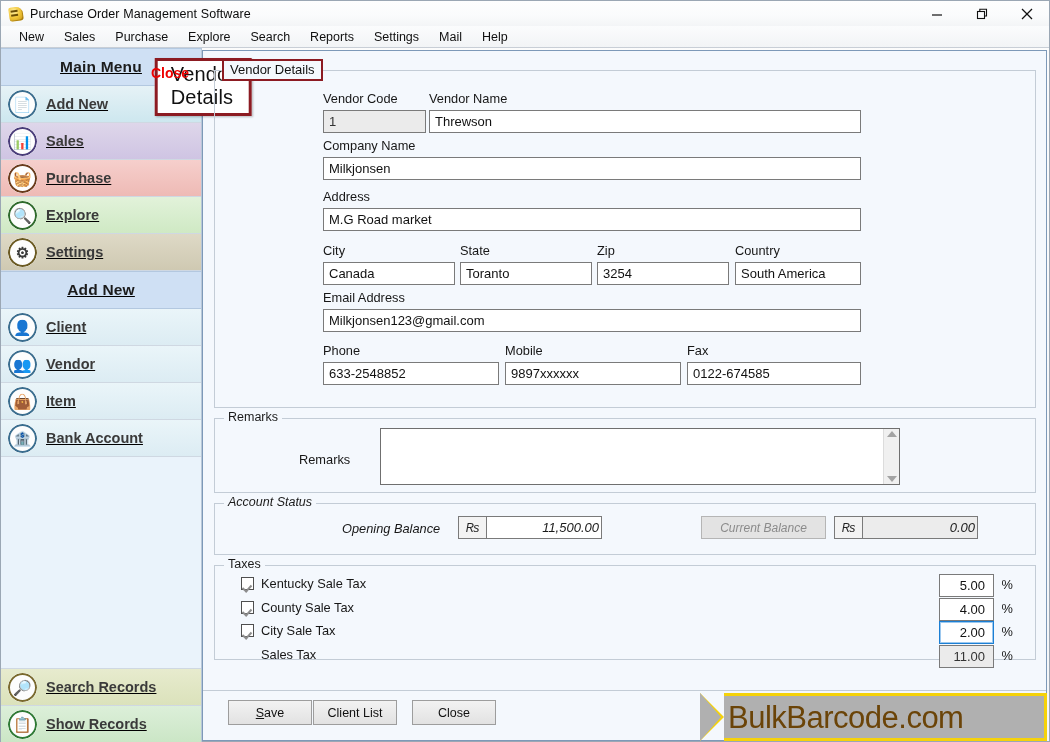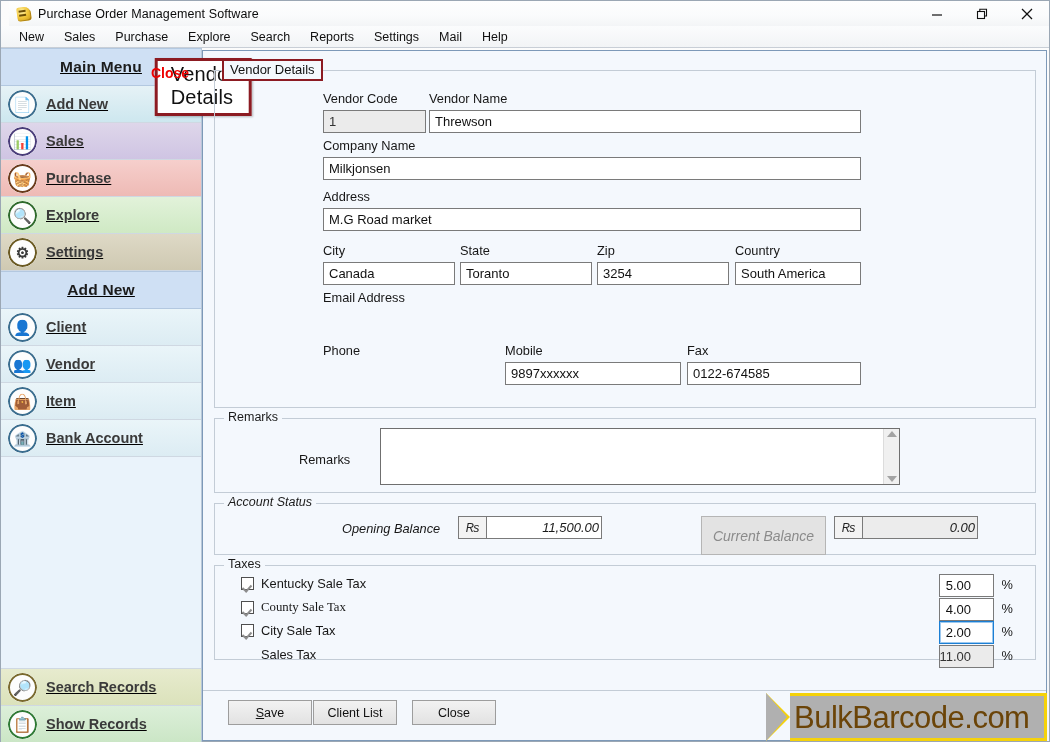--- a/index.html
+++ b/index.html
@@ -13,21 +13,21 @@
   
   #app {
     position:relative; width:1050px; height:742px;
     border:1px solid #9ba7b4;
     background:linear-gradient(to bottom,#fcfcfc 0%,#f4f6f8 100%);
   }
   
   #titlebar {
     height:25px; position:relative;
     background:linear-gradient(to bottom,#fefefe 0%,#fafbfc 60%,#f3f5f7 100%);
-    display:flex; align-items:center;margin-left:8px;
+    display:flex; align-items:center;
   }
   #app-icon {
     width:16px; height:16px; margin-left:7px; margin-right:6px;
     position:relative; flex:0 0 auto;
   }
   #app-icon .ic {
     position:absolute; left:1px; top:1px; width:14px; height:14px;
     background:radial-gradient(circle at 35% 30%,#fff2a8 0%,#f3c83c 45%,#c49312 100%);
     border-radius:2px 7px 3px 3px;
     transform:rotate(-8deg);
@@ -140,21 +140,21 @@
     z-index:3;
   }
   
   .flabel { position:absolute; font-size:12.8px; color:#171717; white-space:nowrap; }
   .finput {
     position:absolute; background:#ffffff; border:1px solid #7a7a7a;
     font-size:13px; color:#111; padding:2px 4px 2px 5px;
     display:flex; align-items:center; height:23px; overflow:hidden;
   }
   .finput.ro { background:#ebebeb; color:#333; }
-  .finput.num { justify-content:flex-end; padding-right:22px; }
+  .finput.num { justify-content:flex-end; padding-right:8px; }
   .finput.focus { border:1px solid #1b7fd4; box-shadow:0 0 0 1px #9dc8ee inset; }
   
   #rm-frame { left:11px; top:367px; right:10px; height:75px; }
   #rm-label { left:84px; top:33px; }
   #rm-box {
     position:absolute; left:165px; top:9px; width:520px; height:57px;
     background:#fff; border:1px solid #6f6f6f; display:flex;
   }
   #rm-text { flex:1 1 auto; }
   #rm-scroll {
@@ -172,23 +172,23 @@
     width:28px; background:#f3f3f3; border:1px solid #7a7a7a; border-right:none;
     display:flex; align-items:center; justify-content:center;
     font-size:12px; color:#222;
   }
   .cur-val {
     border:1px solid #7a7a7a; background:#fff; display:flex; align-items:center;
     justify-content:flex-end; padding-right:2px; font-size:13px; color:#1a1a1a;
   }
   .cur-val.ro { background:#ececec; }
   .btn-flat {
-    position:absolute; height:39px; background:#e3e3e3; border:1px solid #b5b5b5;
+    position:absolute; height:23px; background:#e3e3e3; border:1px solid #b5b5b5;
     display:flex; align-items:center; justify-content:center;
-    font-size:14px; color:#8b8b8b;
+    font-size:12px; color:#8b8b8b;
   }
   
   #tx-frame { left:11px; top:514px; right:10px; height:95px; }
   .tx-row { position:absolute; left:26px; display:flex; align-items:center; gap:7px; font-size:12.8px; color:#171717; }
   .cbx {
     width:13px; height:13px; background:#fff; border:1px solid #4f4f4f; position:relative;
     flex:0 0 auto;
   }
   .cbx.checked:after{
     content:""; position:absolute; left:2px; top:5px; width:4px; height:7px;
@@ -199,21 +199,21 @@
   
   #footer { position:absolute; left:0; right:0; bottom:0; height:50px; border-top:1px solid #c3ccd6; }
   .fbtn {
     position:absolute; top:9px; height:25px; background:linear-gradient(to bottom,#f2f2f2,#e2e2e2);
     border:1px solid #9d9d9d; display:flex; align-items:center; justify-content:center;
     font-size:12.5px; color:#111;
   }
   .fbtn u { text-decoration:underline; }
   
   #bb {
-    position:absolute; right:-1px; bottom:-1px; height:48px; width:281px;
+    position:absolute; right:-1px; bottom:-1px; height:48px; width:347px;
     display:flex; align-items:center;
   }
   #bb .chev {
     width:0;height:0;flex:0 0 auto;
     border-top:24px solid transparent; border-bottom:24px solid transparent;
     border-left:24px solid #f5d20a;
   }
   #bb .chev2 {
     position:absolute; left:0; top:0;
     width:0;height:0;
@@ -390,24 +390,26 @@
           <div class="flabel" style="left:108px; top:172px;">City</div>
           <div class="flabel" style="left:245px; top:172px;">State</div>
           <div class="flabel" style="left:382px; top:172px;">Zip</div>
           <div class="flabel" style="left:520px; top:172px;">Country</div>
           <div class="finput" style="left:108px; top:191px; width:132px;">Canada</div>
           <div class="finput" style="left:245px; top:191px; width:132px;">Toranto</div>
           <div class="finput" style="left:382px; top:191px; width:132px;">3254</div>
           <div class="finput" style="left:520px; top:191px; width:126px;">South America</div>
 
           <div class="flabel" style="left:108px; top:219px;">Email Address</div>
+          <div class="finput" style="left:108px; top:238px; width:538px;">Milkjonsen123@gmail.com</div>
 
           <div class="flabel" style="left:108px; top:272px;">Phone</div>
           <div class="flabel" style="left:290px; top:272px;">Mobile</div>
           <div class="flabel" style="left:472px; top:272px;">Fax</div>
+          <div class="finput" style="left:108px; top:291px; width:176px;">633-2548852</div>
           <div class="finput" style="left:290px; top:291px; width:176px;">9897xxxxxx</div>
           <div class="finput" style="left:472px; top:291px; width:174px;">0122-674585</div>
         </div>
 
         <div class="gbox" id="rm-frame">
           <div class="cap">Remarks</div>
           <div class="flabel" id="rm-label">Remarks</div>
           <div id="rm-box">
             <div id="rm-text"></div>
             <div id="rm-scroll">
@@ -436,21 +438,21 @@
         <div class="gbox" id="tx-frame">
           <div class="cap">Taxes</div>
 
           <div class="tx-row" style="top:10px;">
             <span class="cbx checked"></span>
             <span>Kentucky Sale Tax</span>
           </div>
           <div class="finput num tx-val" style="top:8px;">5.00</div>
           <div class="tx-pct" style="top:11px;">%</div>
 
-          <div class="tx-row" style="top:34px;font-family:Liberation Serif, serif;">
+          <div class="tx-row" style="top:34px;">
             <span class="cbx checked"></span>
             <span>County Sale Tax</span>
           </div>
           <div class="finput num tx-val" style="top:32px;">4.00</div>
           <div class="tx-pct" style="top:35px;">%</div>
 
           <div class="tx-row" style="top:57px;">
             <span class="cbx checked"></span>
             <span>City Sale Tax</span>
           </div>

